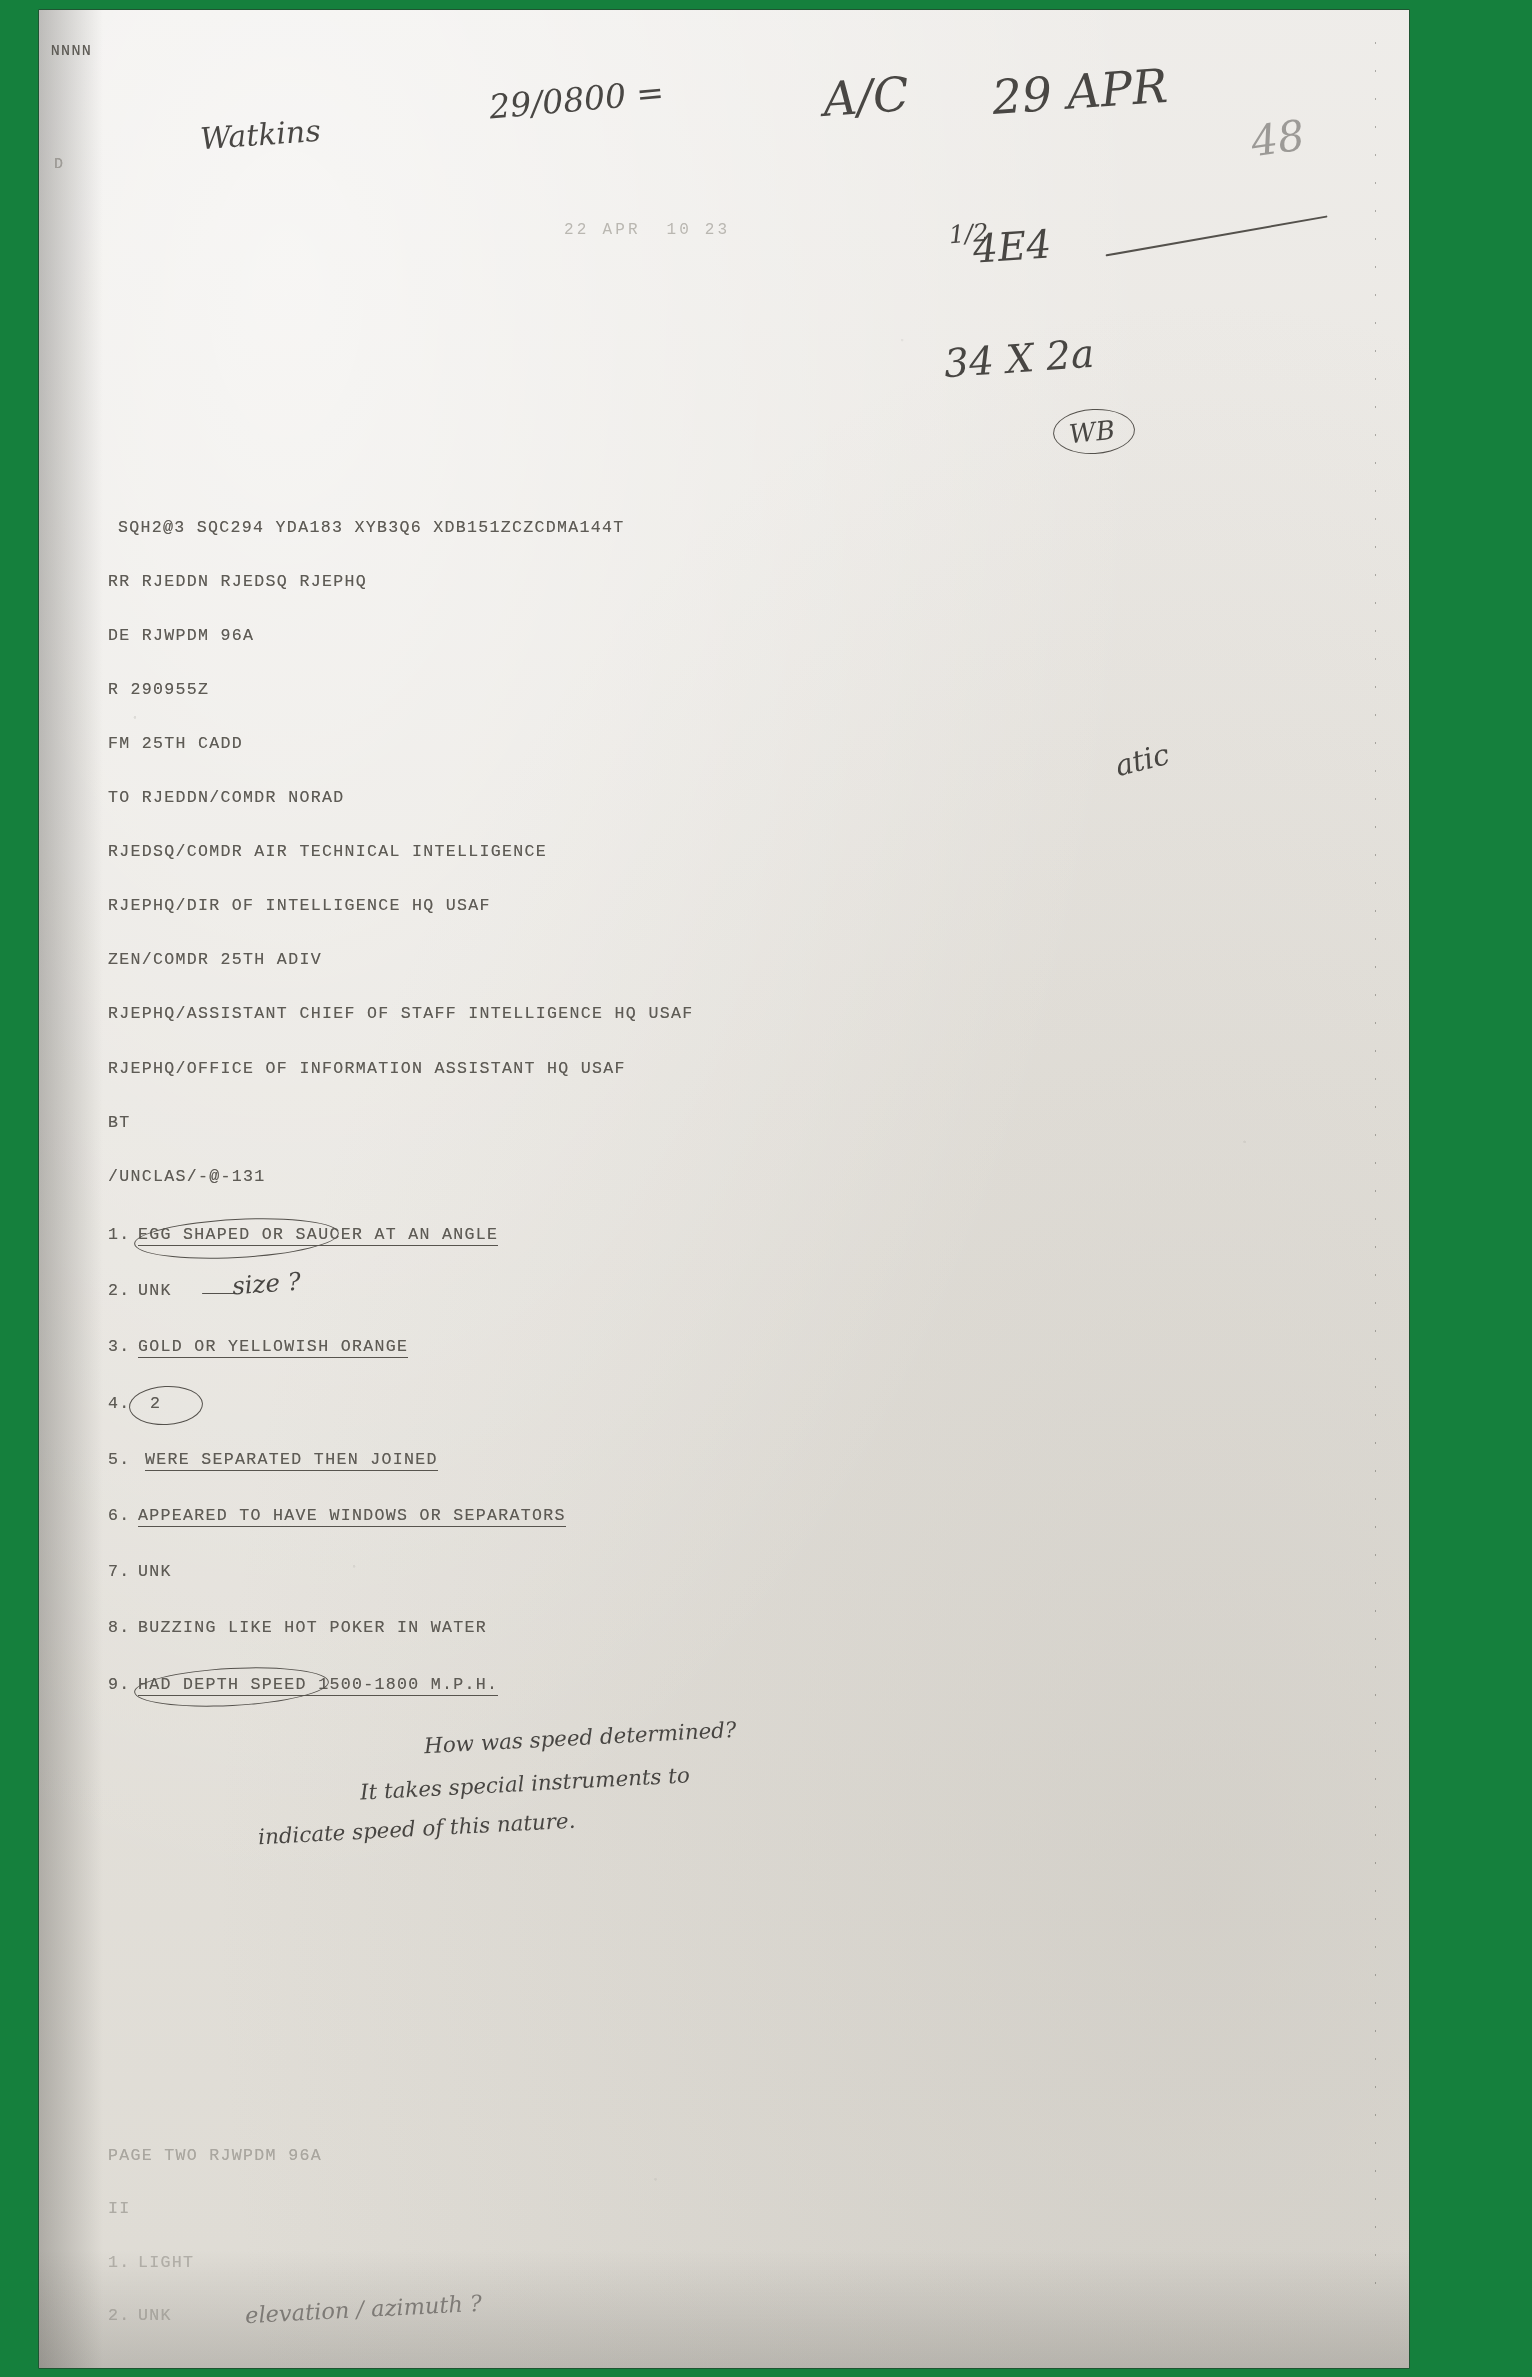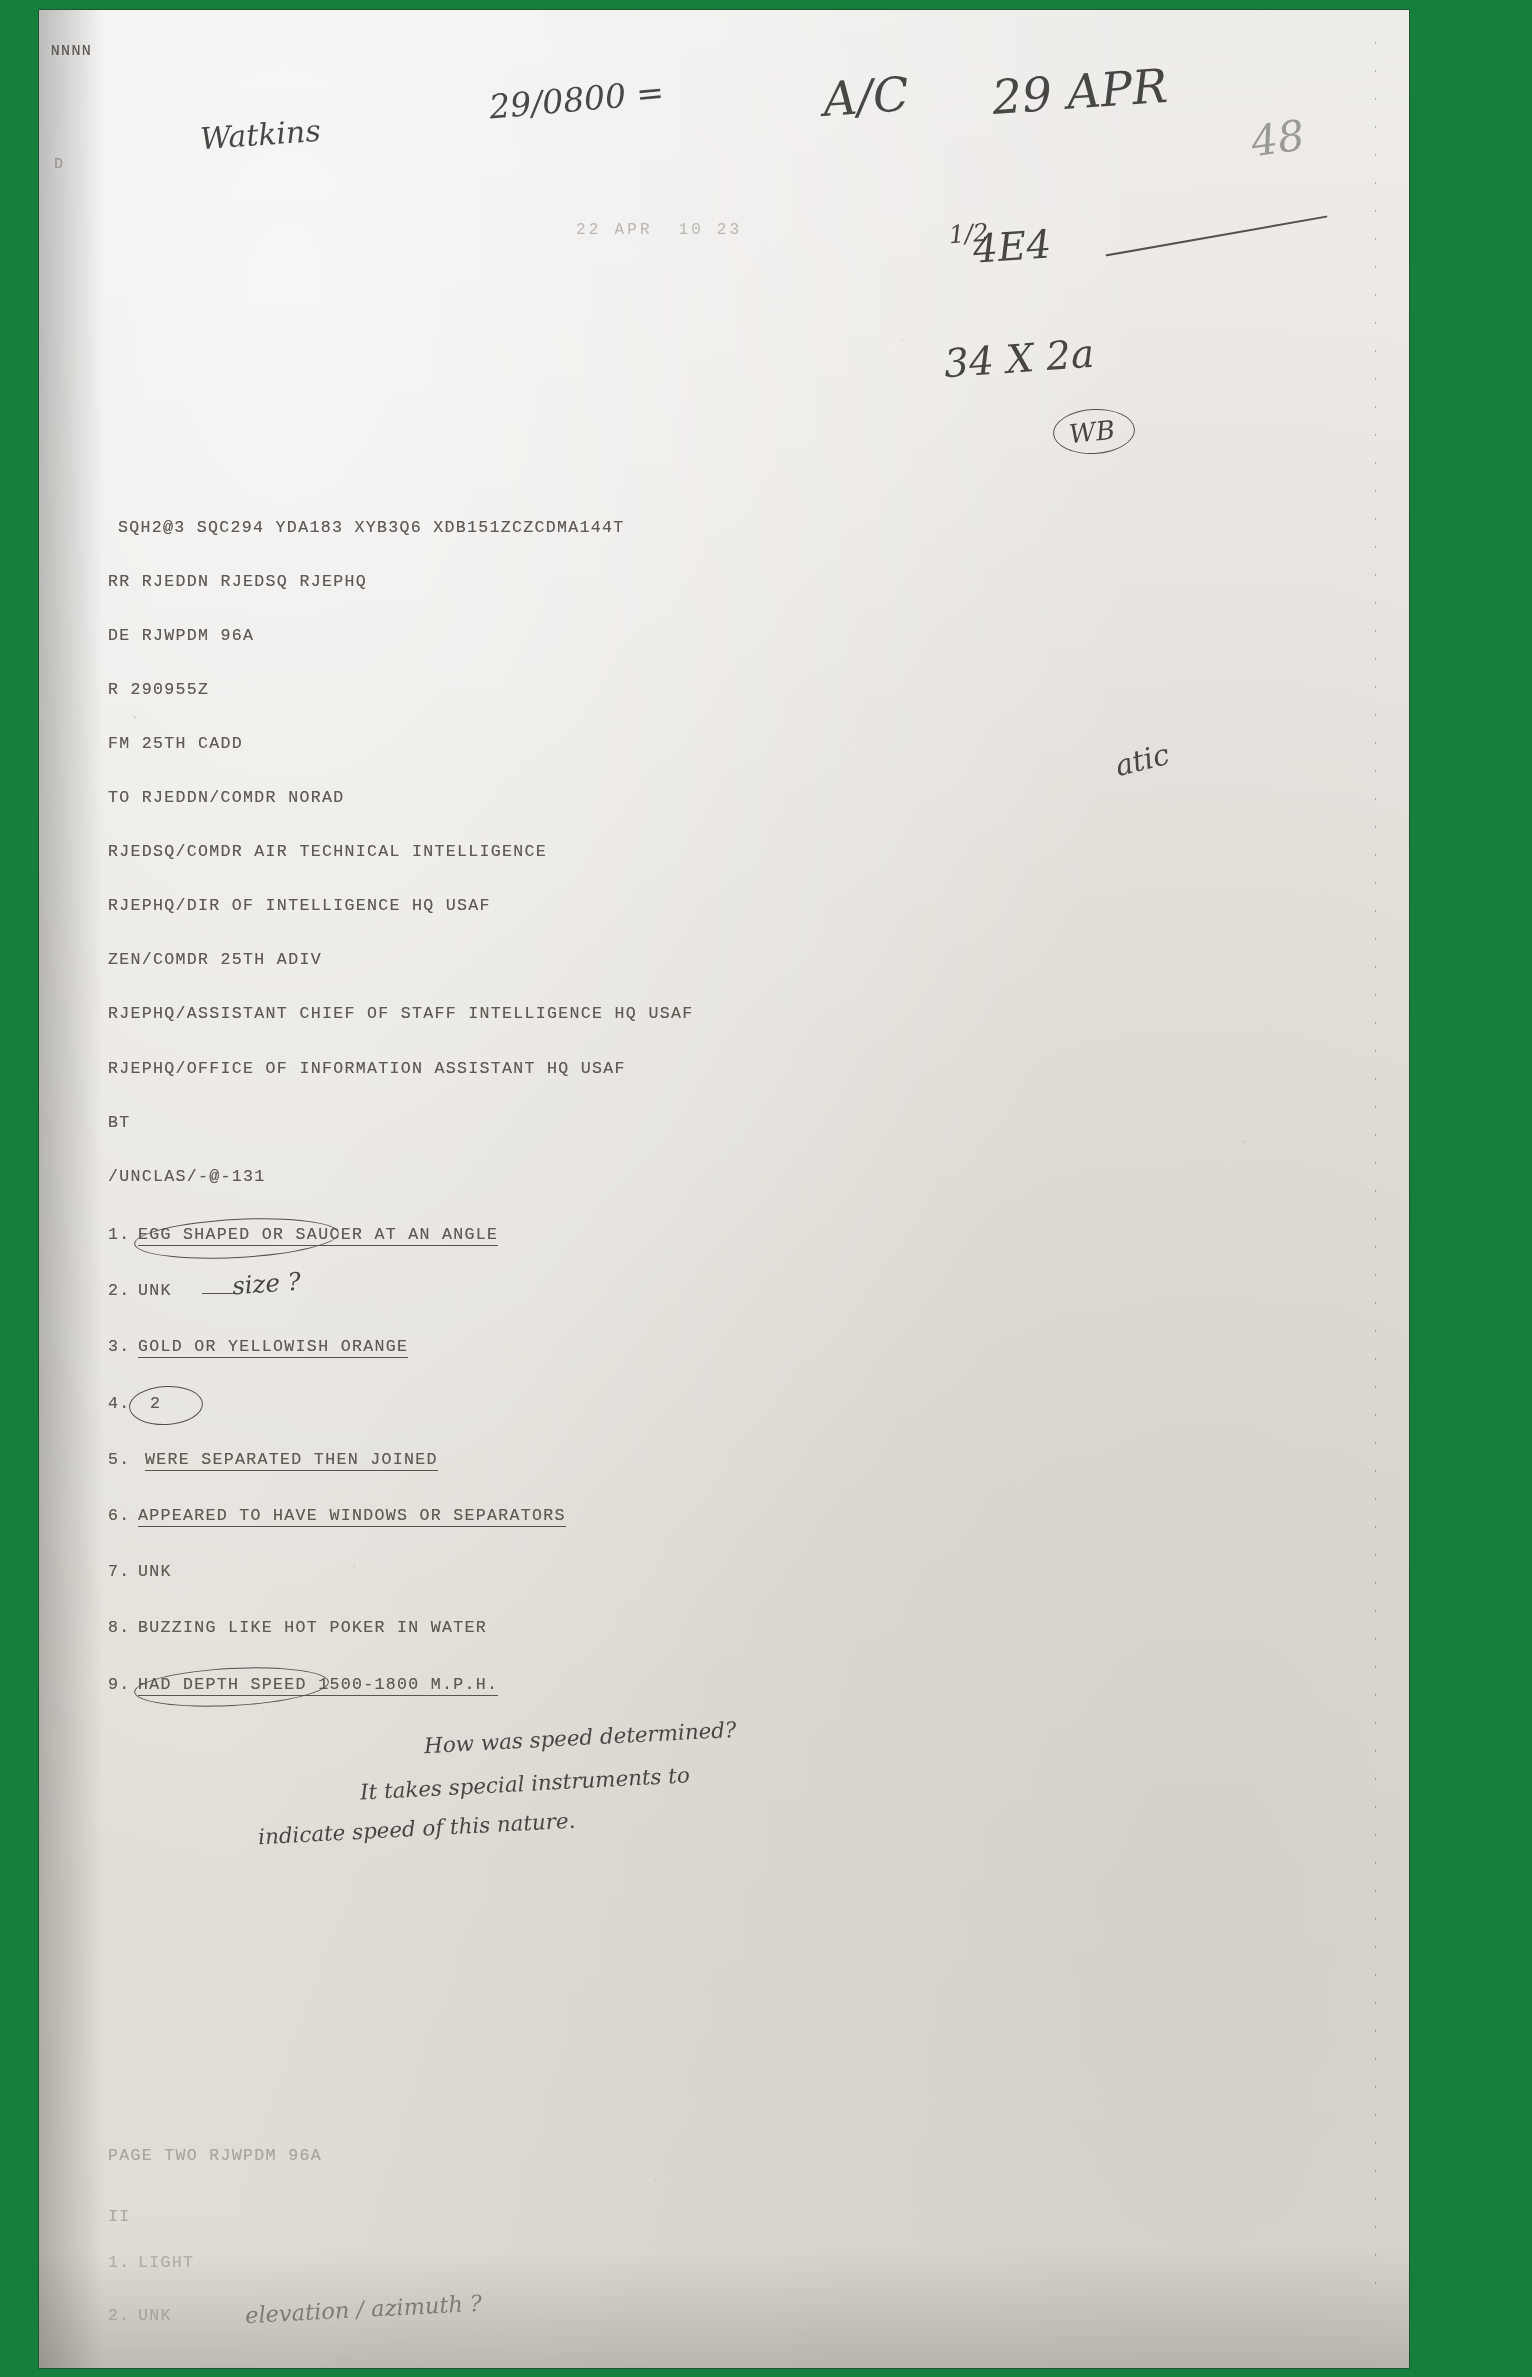--- a/index.html
+++ b/index.html
@@ -124,21 +124,20 @@
     pointer-events: none;
   }
   .hdr-stamp {
     position: absolute;
     color: #a7a49d;
     font-family: "Liberation Mono", monospace;
     font-size: 16px;
     letter-spacing: 3.2px;
     white-space: pre;
     opacity: .75;
-    margin-left: 12px;
   }
 </style>
 </head>
 <body>
 
 <div class="scan">
   <div class="paper">
     <div class="grain"></div>
     <div class="edge-shade-left"></div>
     <div class="edge-shade-bottom"></div>
@@ -225,21 +224,21 @@
     <div class="tty" style="left:69px; top:1665px;">9.</div>
     <div class="tty underline" style="left:99px; top:1665px;">HAD DEPTH SPEED 1500-1800 M.P.H.</div>
     <div class="ellipse" style="left:95px; top:1658px; width:193px; height:36px;"></div>
 
     <div class="ink dark sm" style="left:385px; top:1715px; transform:rotate(-3deg);">How was speed determined?</div>
     <div class="ink dark sm" style="left:321px; top:1761px; transform:rotate(-3deg);">It takes special instruments to</div>
     <div class="ink dark sm" style="left:219px; top:1806px; transform:rotate(-3deg);">indicate speed of this nature.</div>
 
     <div class="tty faint" style="left:69px; top:2136px; opacity:.55;">PAGE TWO RJWPDM 96A</div>
 
-    <div class="tty faint" style="left:69px; top:2189px; opacity:.5;margin-top:8px;">II</div>
+    <div class="tty faint" style="left:69px; top:2189px; opacity:.5;">II</div>
 
     <div class="tty faint" style="left:69px; top:2243px; opacity:.45;">1.</div>
     <div class="tty faint" style="left:99px; top:2243px; opacity:.45;">LIGHT</div>
 
     <div class="tty faint" style="left:69px; top:2296px; opacity:.45;">2.</div>
     <div class="tty faint" style="left:99px; top:2296px; opacity:.45;">UNK</div>
 
     <div class="ink sm" style="left:206px; top:2286px; transform:rotate(-3deg); font-size:22.5px; opacity:.6;">elevation / azimuth ?</div>
   </div>
 </div>

